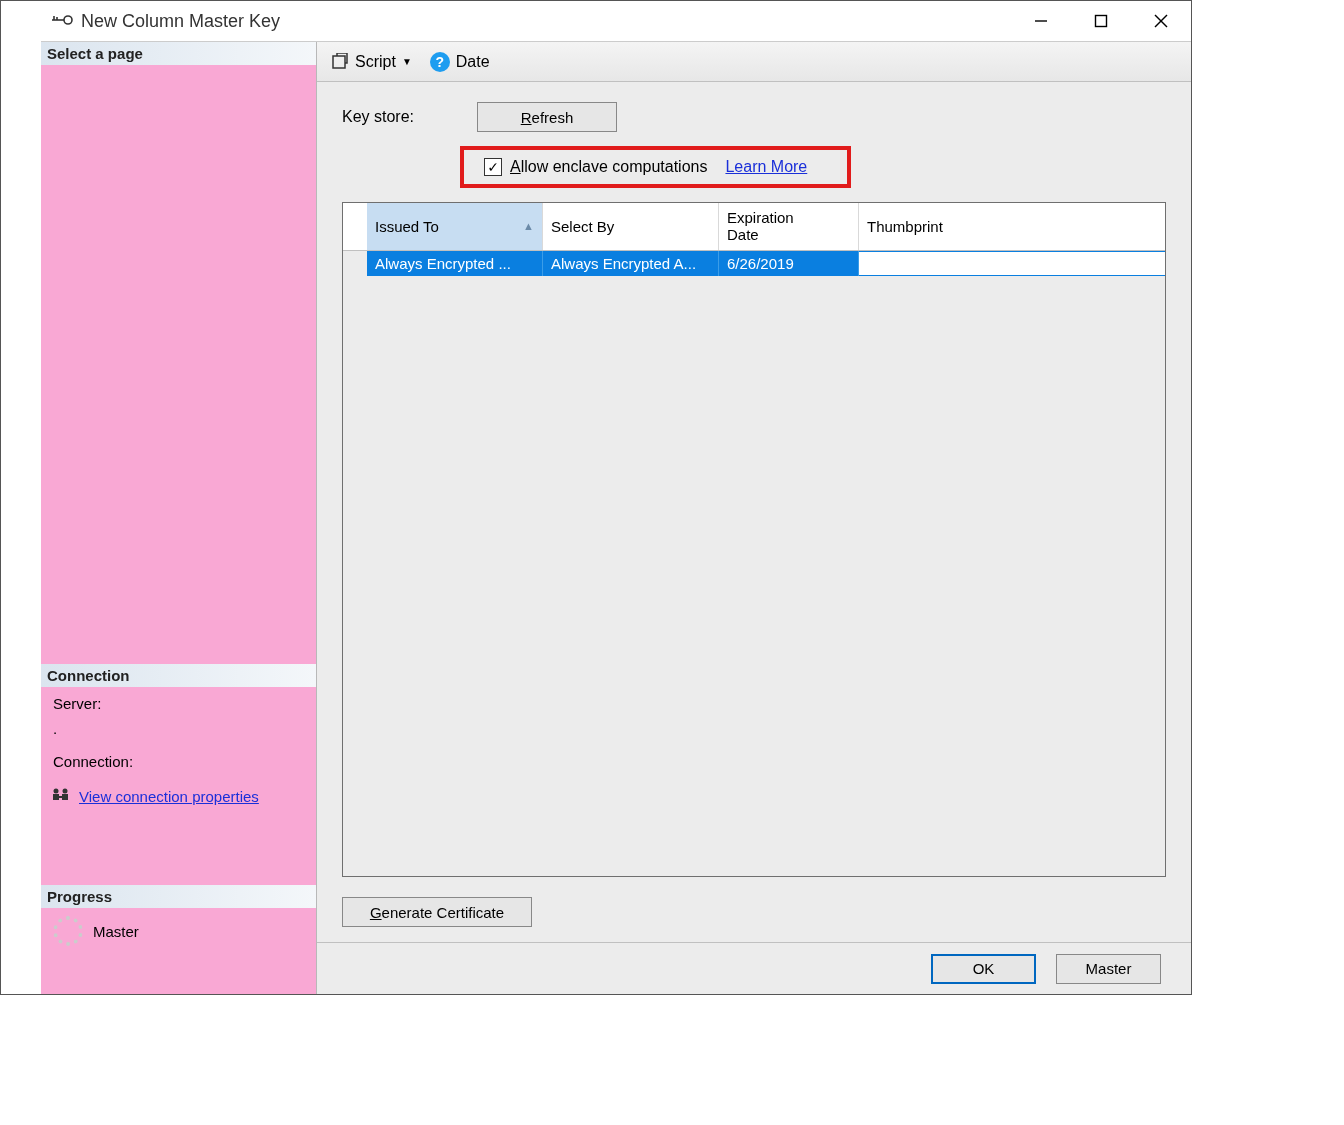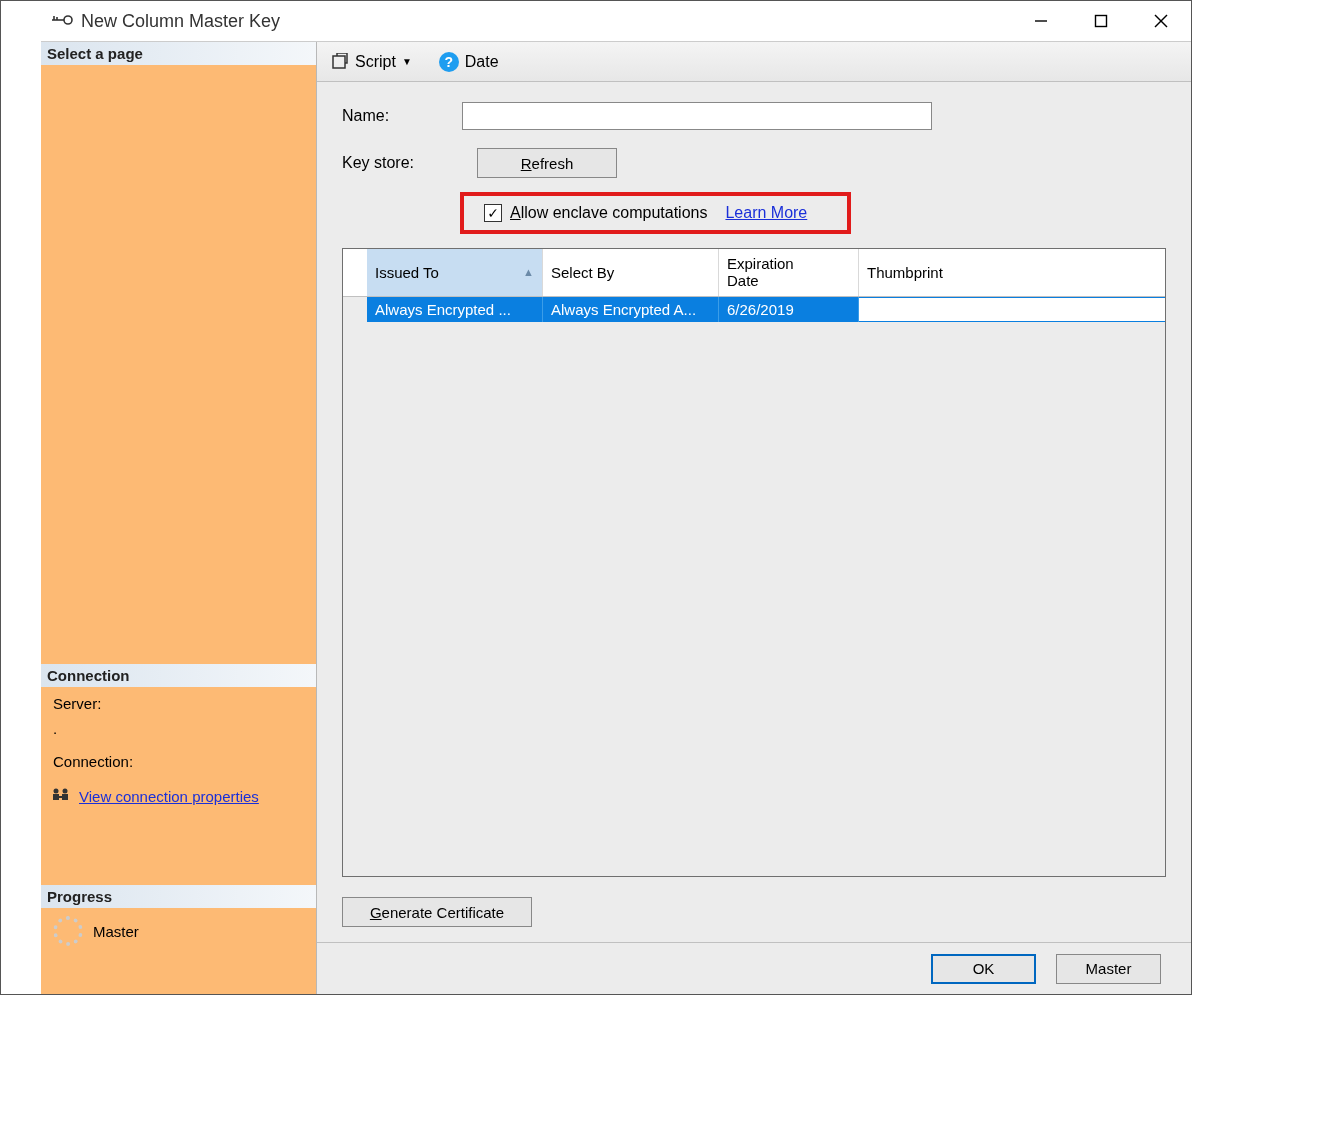--- a/index.html
+++ b/index.html
@@ -51,21 +51,21 @@
   
   .body {
     flex: 1;
     display: flex;
     border-top: 1px solid #ccc;
     min-height: 0;
   }
   
   .sidebar {
     width: 276px;
-    background: #fdba74;
+    background: #f9a8d4;
     display: flex;
     flex-direction: column;
     border-right: 1px solid #b8b8b8;
   }
   .sidebar-section-header {
     background: linear-gradient(to right, #dbe5ef, #f4f7fa);
     font-weight: bold;
     font-size: 15px;
     padding: 3px 6px;
     color: #222;
@@ -101,21 +101,21 @@
     flex: 1;
     display: flex;
     flex-direction: column;
     background: #ececec;
     min-height: 0;
   }
   .toolbar {
     height: 40px;
     display: flex;
     align-items: center;
-    gap: 19px;
+    gap: 10px;
     padding: 0 10px;
     background: linear-gradient(to bottom, #f4f4f4, #e7e7e7);
     border-bottom: 1px solid #c0c0c0;
   }
   .toolbar-btn {
     display: flex;
     align-items: center;
     gap: 6px;
     font-size: 16px;
     padding: 2px 4px;
@@ -371,24 +371,20 @@
           <span style="font-size:10px;">▼</span>
         </div>
         <div class="toolbar-btn">
           <span class="help-circle">?</span>
           <span>Date</span>
         </div>
       </div>
 
       <div class="content">
 
-        <div class="form-row">
-          <span class="form-label">Name:</span>
-          <input class="text-input" type="text" value="" style="">
-        </div>
 
         <div class="key-store-row">
           <span class="form-label">Key store:</span>
           <div class="button">
             <span><span class="u">R</span><span>efresh</span></span>
           </div>
         </div>
 
         <div>
           <div class="enclave-box">

